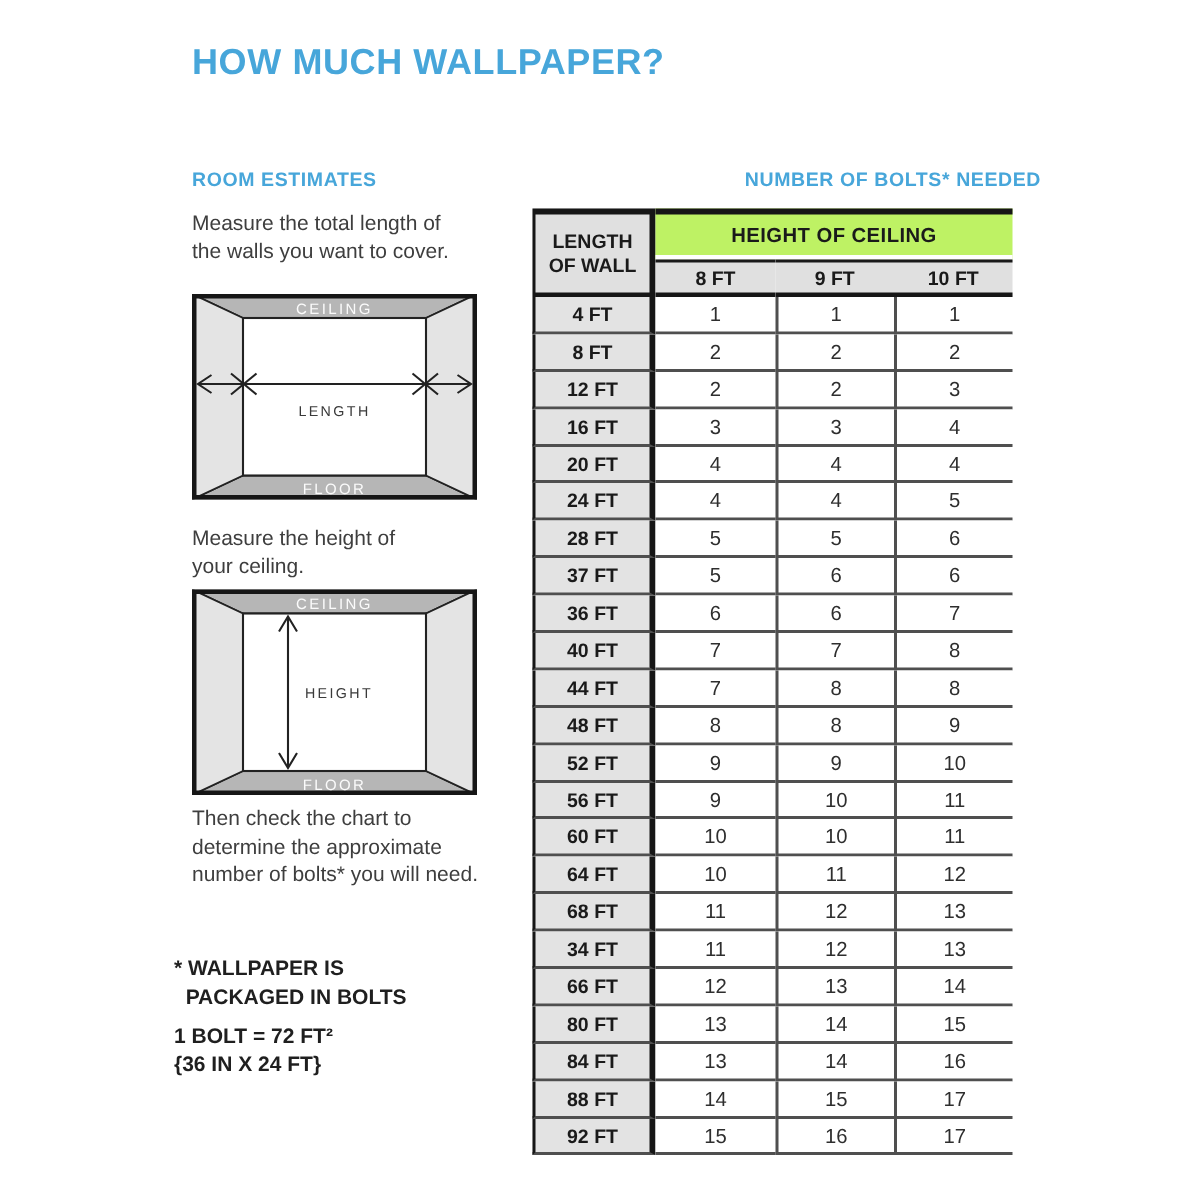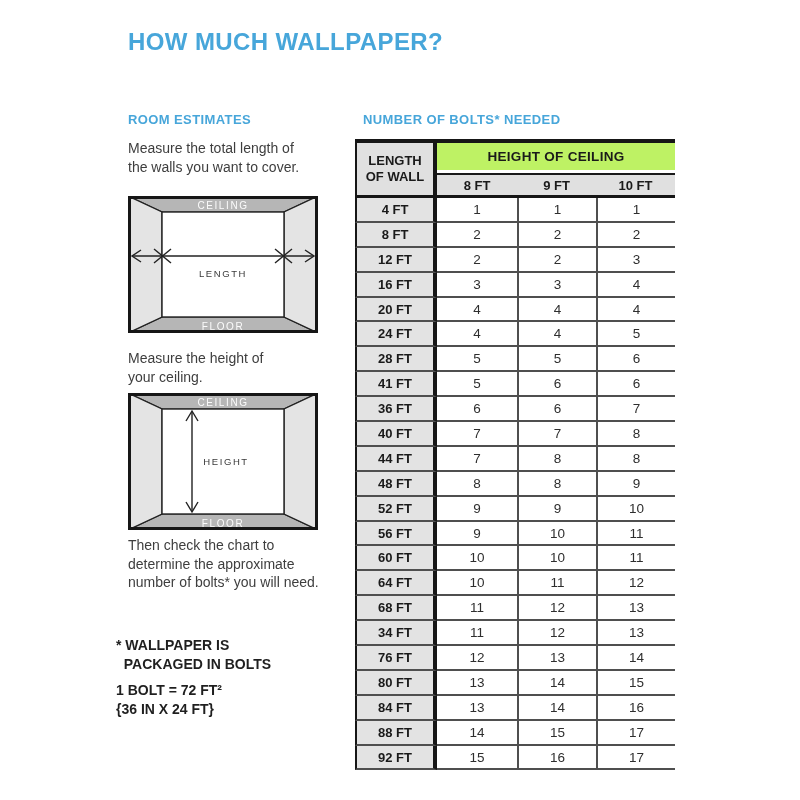--- a/index.html
+++ b/index.html
@@ -9,21 +9,21 @@
   }
   .title{
     position:absolute;left:128px;top:28px;margin:0;
     font-size:24px;font-weight:bold;letter-spacing:.4px;color:#47A6DA;
   }
   .sec-heading{
     position:absolute;margin:0;font-size:13px;font-weight:bold;
     letter-spacing:.4px;color:#47A6DA;
   }
   #re-heading{left:128px;top:112px;}
-  #tbl-heading{left:363px;top:112px;width:320px;text-align:left;}
+  #tbl-heading{left:374px;top:112px;width:320px;text-align:right;}
   .body-text{
     position:absolute;left:128px;width:225px;margin:0;
     font-size:14px;line-height:18.5px;color:#3e3e3e;white-space:pre-line;
   }
   #p1{top:139px;}
   #p2{top:349px;}
   #p3{top:536px;}
   .foot-text{
     position:absolute;left:116px;width:225px;margin:0;
     font-size:14px;line-height:19px;color:#1f1f1f;font-weight:bold;white-space:pre-wrap;
@@ -184,21 +184,21 @@
           <td class="val">4</td>
           <td class="val">5</td>
         </tr>
         <tr>
           <td class="rowlabel">28 FT</td>
           <td class="val">5</td>
           <td class="val">5</td>
           <td class="val">6</td>
         </tr>
         <tr>
-          <td class="rowlabel">41 FT</td>
+          <td class="rowlabel">37 FT</td>
           <td class="val">5</td>
           <td class="val">6</td>
           <td class="val">6</td>
         </tr>
         <tr>
           <td class="rowlabel">36 FT</td>
           <td class="val">6</td>
           <td class="val">6</td>
           <td class="val">7</td>
         </tr>
@@ -250,21 +250,21 @@
           <td class="val">12</td>
           <td class="val">13</td>
         </tr>
         <tr>
           <td class="rowlabel">34 FT</td>
           <td class="val">11</td>
           <td class="val">12</td>
           <td class="val">13</td>
         </tr>
         <tr>
-          <td class="rowlabel">76 FT</td>
+          <td class="rowlabel">66 FT</td>
           <td class="val">12</td>
           <td class="val">13</td>
           <td class="val">14</td>
         </tr>
         <tr>
           <td class="rowlabel">80 FT</td>
           <td class="val">13</td>
           <td class="val">14</td>
           <td class="val">15</td>
         </tr>

